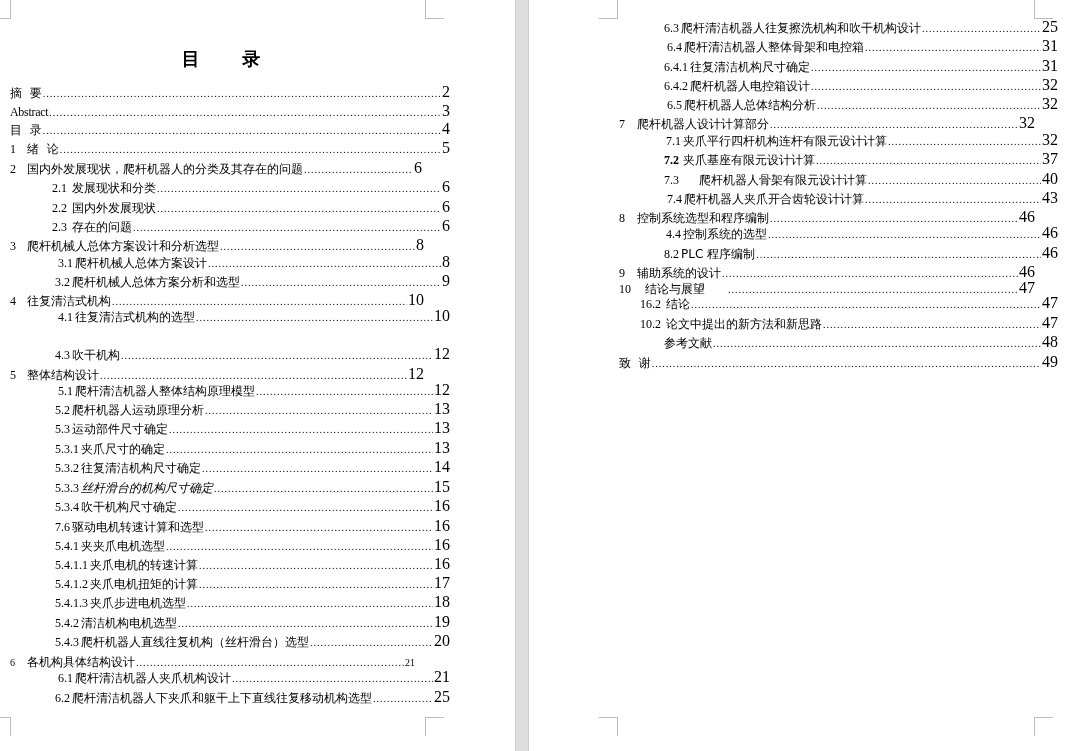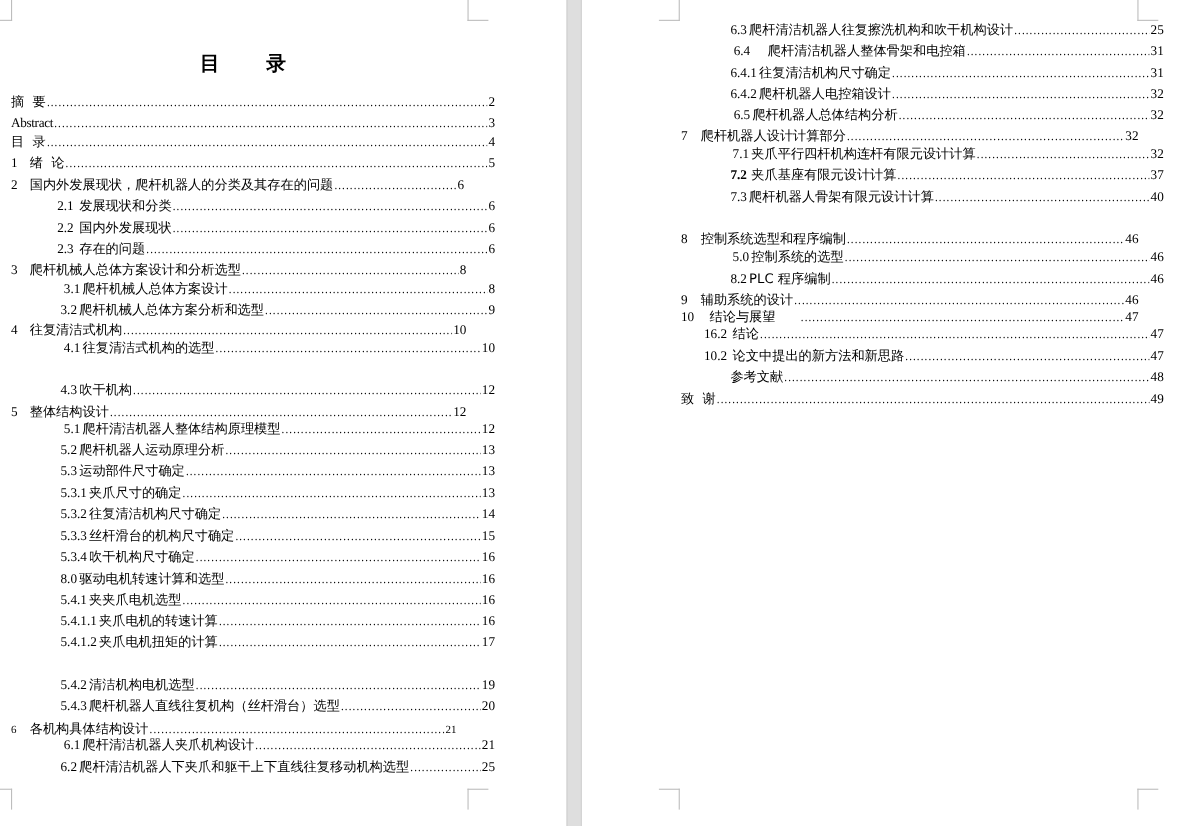--- a/index.html
+++ b/index.html
@@ -36,21 +36,21 @@
   .row .lbl { flex: 0 0 auto; }
   .row .num { font-family: "Liberation Serif", serif; font-size: 12px; }
   .row .en { font-family: "Liberation Serif", serif; font-size: 12px; letter-spacing: -0.3px; }
   .row .dots {
     flex: 1 1 auto; overflow: hidden; margin: 0 1px;
     font-family: "Liberation Serif", serif; font-size: 10px; letter-spacing: 1px; color: #000;
   }
   .row .dots::before {
     content: "........................................................................................................................................................................................................";
   }
-  .row .pg { flex: 0 0 auto; font-family: "Liberation Serif", serif; font-size: 12px; }
+  .row .pg { flex: 0 0 auto; font-family: "Liberation Serif", serif; font-size: 16px; }
 </style>
 </head>
 <body>
 
 <div class="page" id="page-left">
   <div class="corner tl" style="left:-8px;top:0px;"></div>
   <div class="corner tr" style="left:425px;top:0px;"></div>
   <div class="corner bl" style="left:-8px;top:717px;"></div>
   <div class="corner br" style="left:425px;top:717px;"></div>
 
@@ -172,32 +172,32 @@
       <span class="pg">13</span>
     </div>
   <div class="row" style="left:55px;top:459px;width:395px">
       <span class="lbl num" style="white-space: pre; margin-right: 2px;">5.3.2</span>
       <span class="lbl" style="white-space: pre;">往复清洁机构尺寸确定</span>
       <span class="dots"></span>
       <span class="pg">14</span>
     </div>
   <div class="row" style="left:55px;top:479px;width:395px">
       <span class="lbl num" style="white-space: pre; margin-right: 2px;">5.3.3</span>
-      <span class="lbl" style="white-space: pre;">丝杆滑台的机构尺寸确定</span>
+      <span class="lbl" style="white-space: pre; font-style: italic;">丝杆滑台的机构尺寸确定</span>
       <span class="dots"></span>
       <span class="pg">15</span>
     </div>
   <div class="row" style="left:55px;top:498px;width:395px">
       <span class="lbl num" style="white-space: pre; margin-right: 2px;">5.3.4</span>
       <span class="lbl" style="white-space: pre;">吹干机构尺寸确定</span>
       <span class="dots"></span>
       <span class="pg">16</span>
     </div>
   <div class="row" style="left:55px;top:518px;width:395px">
-      <span class="lbl num" style="white-space: pre; margin-right: 2px;">8.0</span>
+      <span class="lbl num" style="white-space: pre; margin-right: 2px;">7.6</span>
       <span class="lbl" style="white-space: pre;">驱动电机转速计算和选型</span>
       <span class="dots"></span>
       <span class="pg">16</span>
     </div>
   <div class="row" style="left:55px;top:537px;width:395px">
       <span class="lbl num" style="white-space: pre; margin-right: 2px;">5.4.1</span>
       <span class="lbl" style="white-space: pre;">夹夹爪电机选型</span>
       <span class="dots"></span>
       <span class="pg">16</span>
     </div>
@@ -205,20 +205,26 @@
       <span class="lbl num" style="white-space: pre; margin-right: 2px;">5.4.1.1</span>
       <span class="lbl" style="white-space: pre;">夹爪电机的转速计算</span>
       <span class="dots"></span>
       <span class="pg">16</span>
     </div>
   <div class="row" style="left:55px;top:575px;width:395px">
       <span class="lbl num" style="white-space: pre; margin-right: 2px;">5.4.1.2</span>
       <span class="lbl" style="white-space: pre;">夹爪电机扭矩的计算</span>
       <span class="dots"></span>
       <span class="pg">17</span>
+    </div>
+  <div class="row" style="left:55px;top:594px;width:395px">
+      <span class="lbl num" style="white-space: pre; margin-right: 2px;">5.4.1.3</span>
+      <span class="lbl" style="white-space: pre;">夹爪步进电机选型</span>
+      <span class="dots"></span>
+      <span class="pg">18</span>
     </div>
   <div class="row" style="left:55px;top:614px;width:395px">
       <span class="lbl num" style="white-space: pre; margin-right: 2px;">5.4.2</span>
       <span class="lbl" style="white-space: pre;">清洁机构电机选型</span>
       <span class="dots"></span>
       <span class="pg">19</span>
     </div>
   <div class="row" style="left:55px;top:633px;width:395px">
       <span class="lbl num" style="white-space: pre; margin-right: 2px;">5.4.3</span>
       <span class="lbl" style="white-space: pre;">爬杆机器人直线往复机构（丝杆滑台）选型</span>
@@ -254,21 +260,21 @@
   <div class="corner bl" style="left:70px;top:717px;"></div>
   <div class="corner br" style="left:505px;top:717px;"></div>
 
   <div class="row" style="left:135px;top:19px;width:394px">
       <span class="lbl num" style="white-space: pre; margin-right: 2px;">6.3</span>
       <span class="lbl" style="white-space: pre;">爬杆清洁机器人往复擦洗机构和吹干机构设计</span>
       <span class="dots"></span>
       <span class="pg">25</span>
     </div>
   <div class="row" style="left:138px;top:38px;width:391px">
-      <span class="lbl num" style="white-space: pre; margin-right: 16px; font-family: Liberation Serif, serif;">6.4</span>
+      <span class="lbl num" style="white-space: pre; margin-right: 2px; font-family: Liberation Serif, serif;">6.4</span>
       <span class="lbl" style="white-space: pre;">爬杆清洁机器人整体骨架和电控箱</span>
       <span class="dots"></span>
       <span class="pg">31</span>
     </div>
   <div class="row" style="left:135px;top:58px;width:394px">
       <span class="lbl num" style="white-space: pre; margin-right: 2px;">6.4.1</span>
       <span class="lbl" style="white-space: pre;">往复清洁机构尺寸确定</span>
       <span class="dots"></span>
       <span class="pg">31</span>
     </div>
@@ -297,34 +303,40 @@
       <span class="dots"></span>
       <span class="pg">32</span>
     </div>
   <div class="row" style="left:135px;top:151px;width:394px">
       <span class="lbl num" style="white-space: pre; margin-right: 4px; font-weight: bold;">7.2</span>
       <span class="lbl" style="white-space: pre;">夹爪基座有限元设计计算</span>
       <span class="dots"></span>
       <span class="pg">37</span>
     </div>
   <div class="row" style="left:135px;top:171px;width:394px">
-      <span class="lbl num" style="white-space: pre; margin-right: 2px;">7.3</span>
+      <span class="lbl num" style="white-space: pre; margin-right: 20px;">7.3</span>
       <span class="lbl" style="white-space: pre;">爬杆机器人骨架有限元设计计算</span>
       <span class="dots"></span>
       <span class="pg">40</span>
+    </div>
+  <div class="row" style="left:138px;top:190px;width:391px">
+      <span class="lbl num" style="white-space: pre; margin-right: 2px;">7.4</span>
+      <span class="lbl" style="white-space: pre;">爬杆机器人夹爪开合齿轮设计计算</span>
+      <span class="dots"></span>
+      <span class="pg">43</span>
     </div>
 
   <div class="row" style="left:90px;top:209px;width:416px">
       <span class="lbl num" style="width: 18px; white-space: pre;">8</span>
       <span class="lbl" style="white-space: pre;">控制系统选型和程序编制</span>
       <span class="dots"></span>
       <span class="pg">46</span>
     </div>
   <div class="row" style="left:137px;top:225px;width:392px">
-      <span class="lbl num" style="white-space: pre; margin-right: 2px;">5.0</span>
+      <span class="lbl num" style="white-space: pre; margin-right: 2px;">4.4</span>
       <span class="lbl" style="white-space: pre;">控制系统的选型</span>
       <span class="dots"></span>
       <span class="pg">46</span>
     </div>
   <div class="row" style="left:135px;top:245px;width:394px">
       <span class="lbl num" style="white-space: pre; margin-right: 2px;">8.2</span>
       <span class="lbl" style="white-space: pre;">PLC 程序编制</span>
       <span class="dots"></span>
       <span class="pg">46</span>
     </div>

